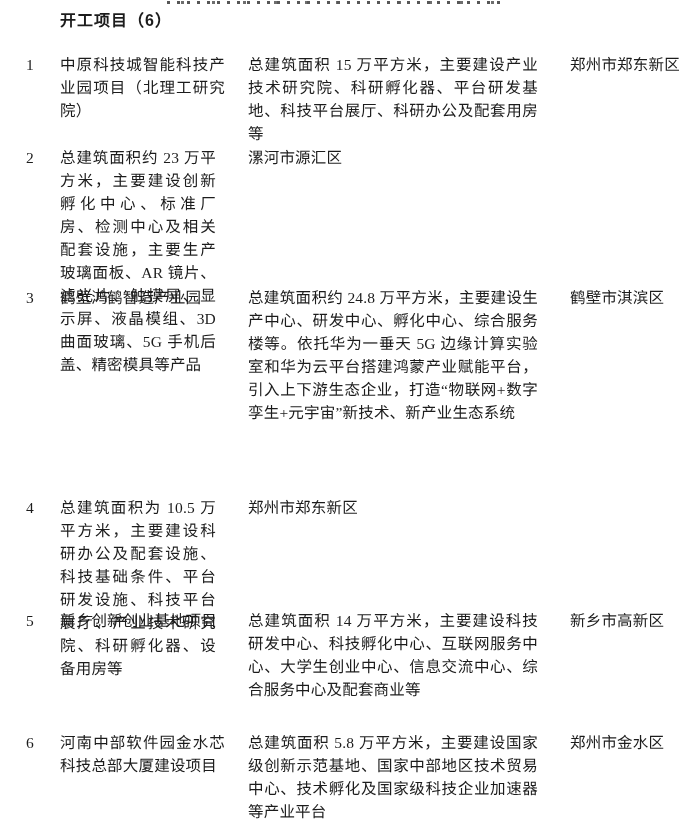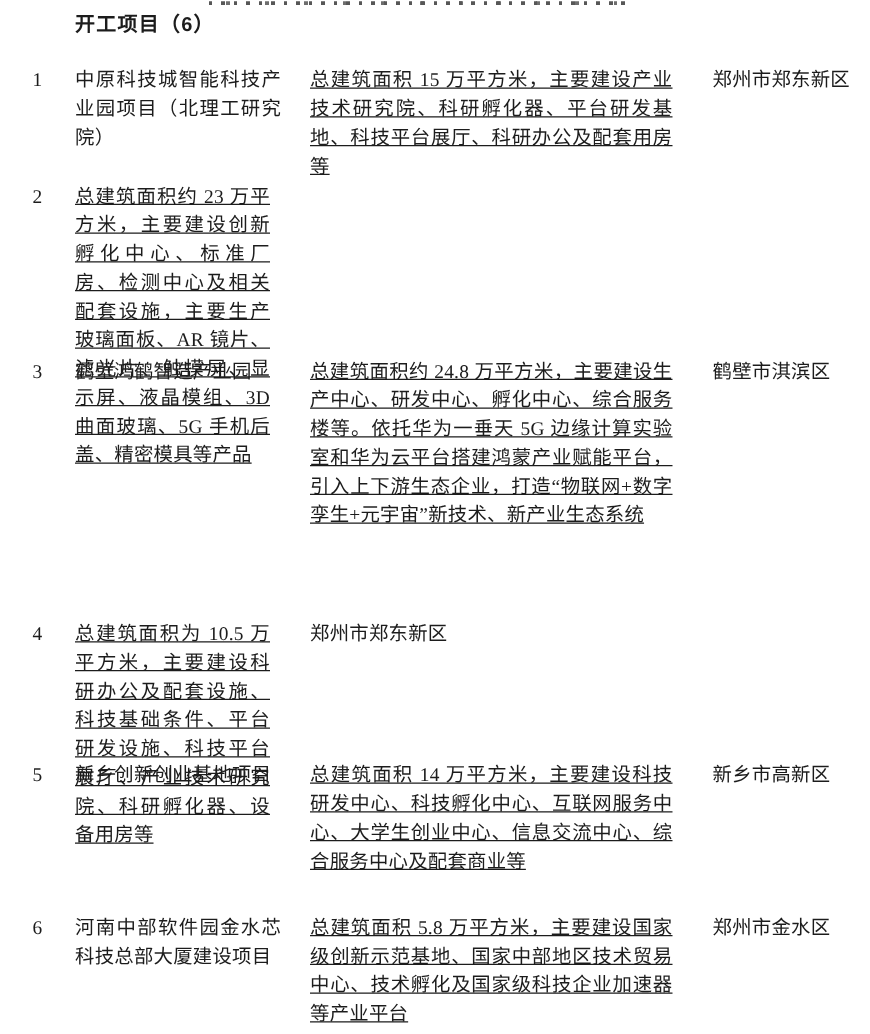--- a/index.html
+++ b/index.html
@@ -46,21 +46,21 @@
     letter-spacing: 0.2px;
   }
   .r1 { top: 53px; }
   .r2 { top: 146px; }
   .r3 { top: 286px; }
   .r4 { top: 496px; }
   .r5 { top: 609px; }
   .r6 { top: 731px; }
   .cell-num  { text-align: center; }
   .cell-name { text-align: justify; padding-right: 23px; }
-  .cell-content { text-align: justify; padding-right: 32px; text-decoration: underline; }
+  .cell-content { text-align: justify; padding-right: 32px; }
   .cell-loc  { text-align: justify; }
   
   .header-row {
     position: absolute; left: 0; top: 437px;
     width: 696px; height: 58px;
     display: grid;
     grid-template-columns: 60px 188px 322px 126px;
     align-items: center;
     font-family: "Liberation Sans", "DejaVu Sans", sans-serif;
     font-weight: bold;
@@ -81,20 +81,21 @@
   <div class="trow r1">
     <div class="cell-num">1</div>
     <div class="cell-name">中原科技城智能科技产业园项目（北理工研究院）</div>
     <div class="cell-content">总建筑面积 15 万平方米，主要建设产业技术研究院、科研孵化器、平台研发基地、科技平台展厅、科研办公及配套用房等</div>
     <div class="cell-loc">郑州市郑东新区</div>
   </div>
 
   <div class="trow r2">
     <div class="cell-num">2</div>
     <div class="cell-content">总建筑面积约 23 万平方米，主要建设创新孵化中心、标准厂房、检测中心及相关配套设施，主要生产玻璃面板、AR 镜片、滤光片、触摸屏、显示屏、液晶模组、3D 曲面玻璃、5G 手机后盖、精密模具等产品</div>
+    <div class="cell-loc">漯河市源汇区</div>
   </div>
 
   <div class="trow r3">
     <div class="cell-num">3</div>
     <div class="cell-name">鹤壁鸿鹤智造产业园</div>
     <div class="cell-content">总建筑面积约 24.8 万平方米，主要建设生产中心、研发中心、孵化中心、综合服务楼等。依托华为一垂天 5G 边缘计算实验室和华为云平台搭建鸿蒙产业赋能平台，引入上下游生态企业，打造“物联网+数字孪生+元宇宙”新技术、新产业生态系统</div>
     <div class="cell-loc">鹤壁市淇滨区</div>
   </div>
 
 

